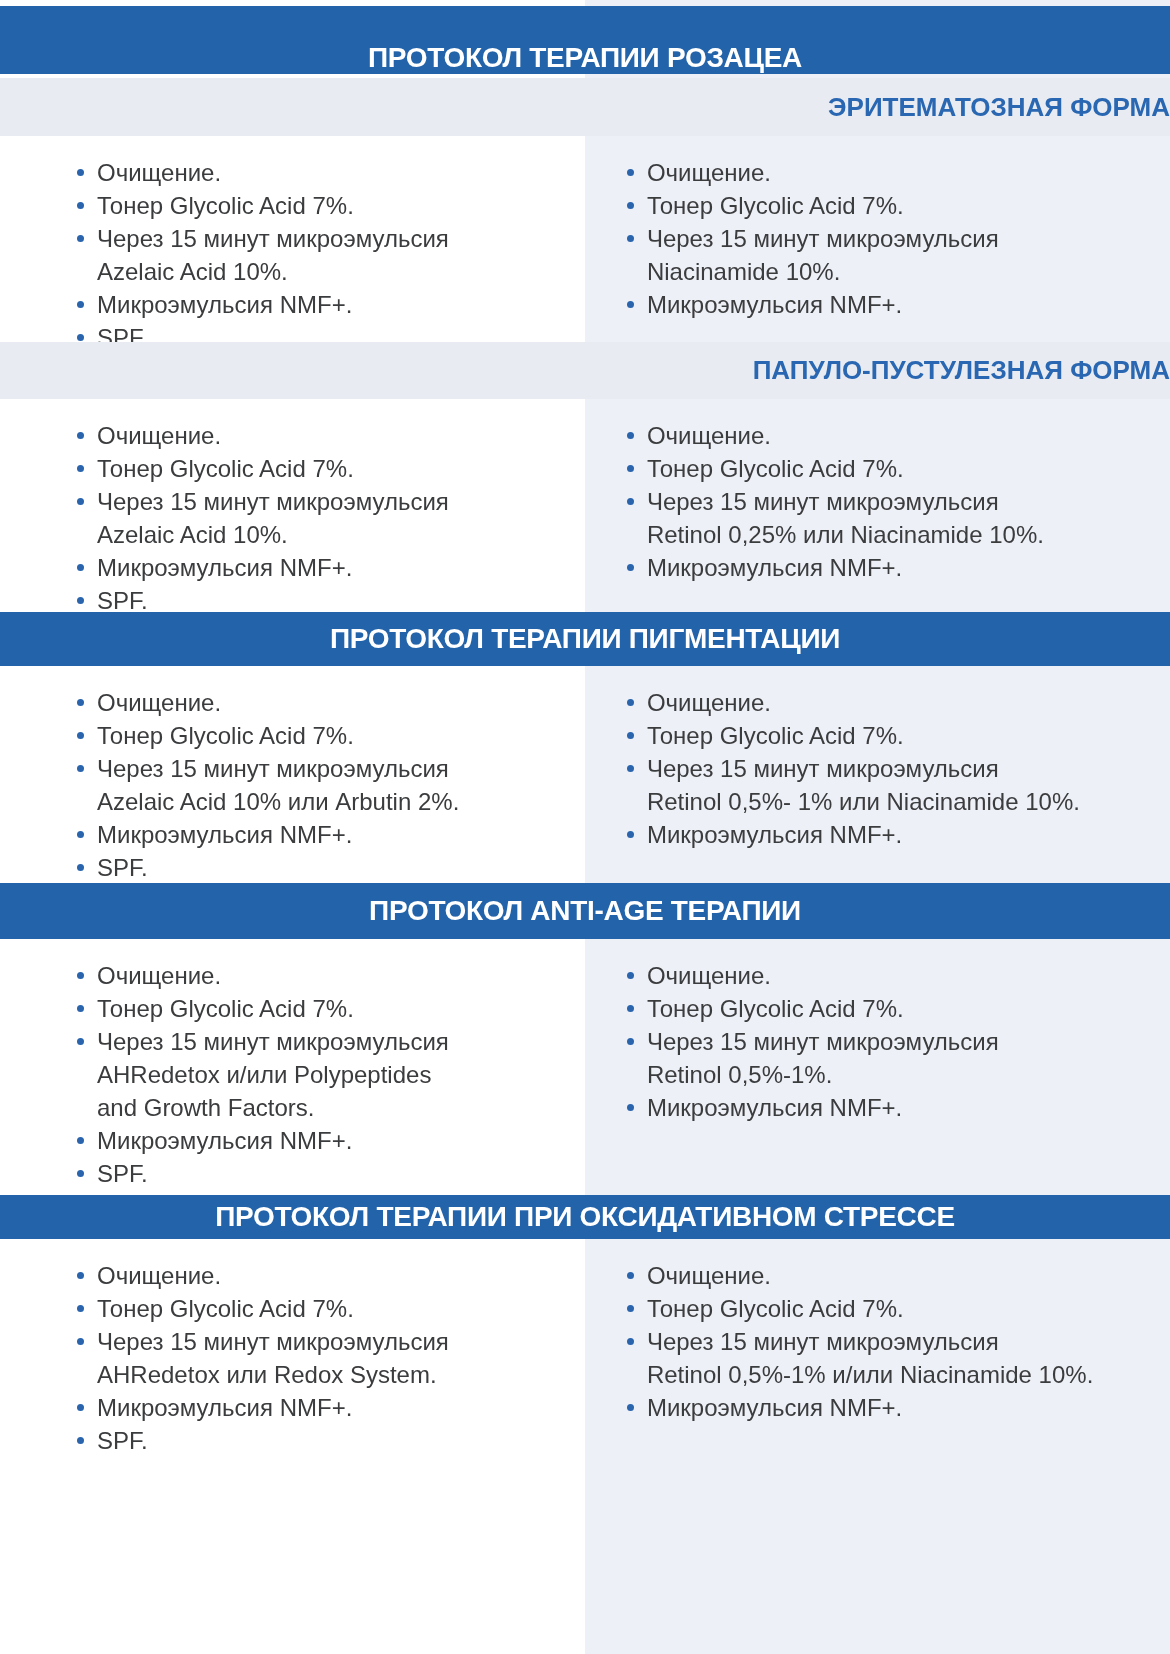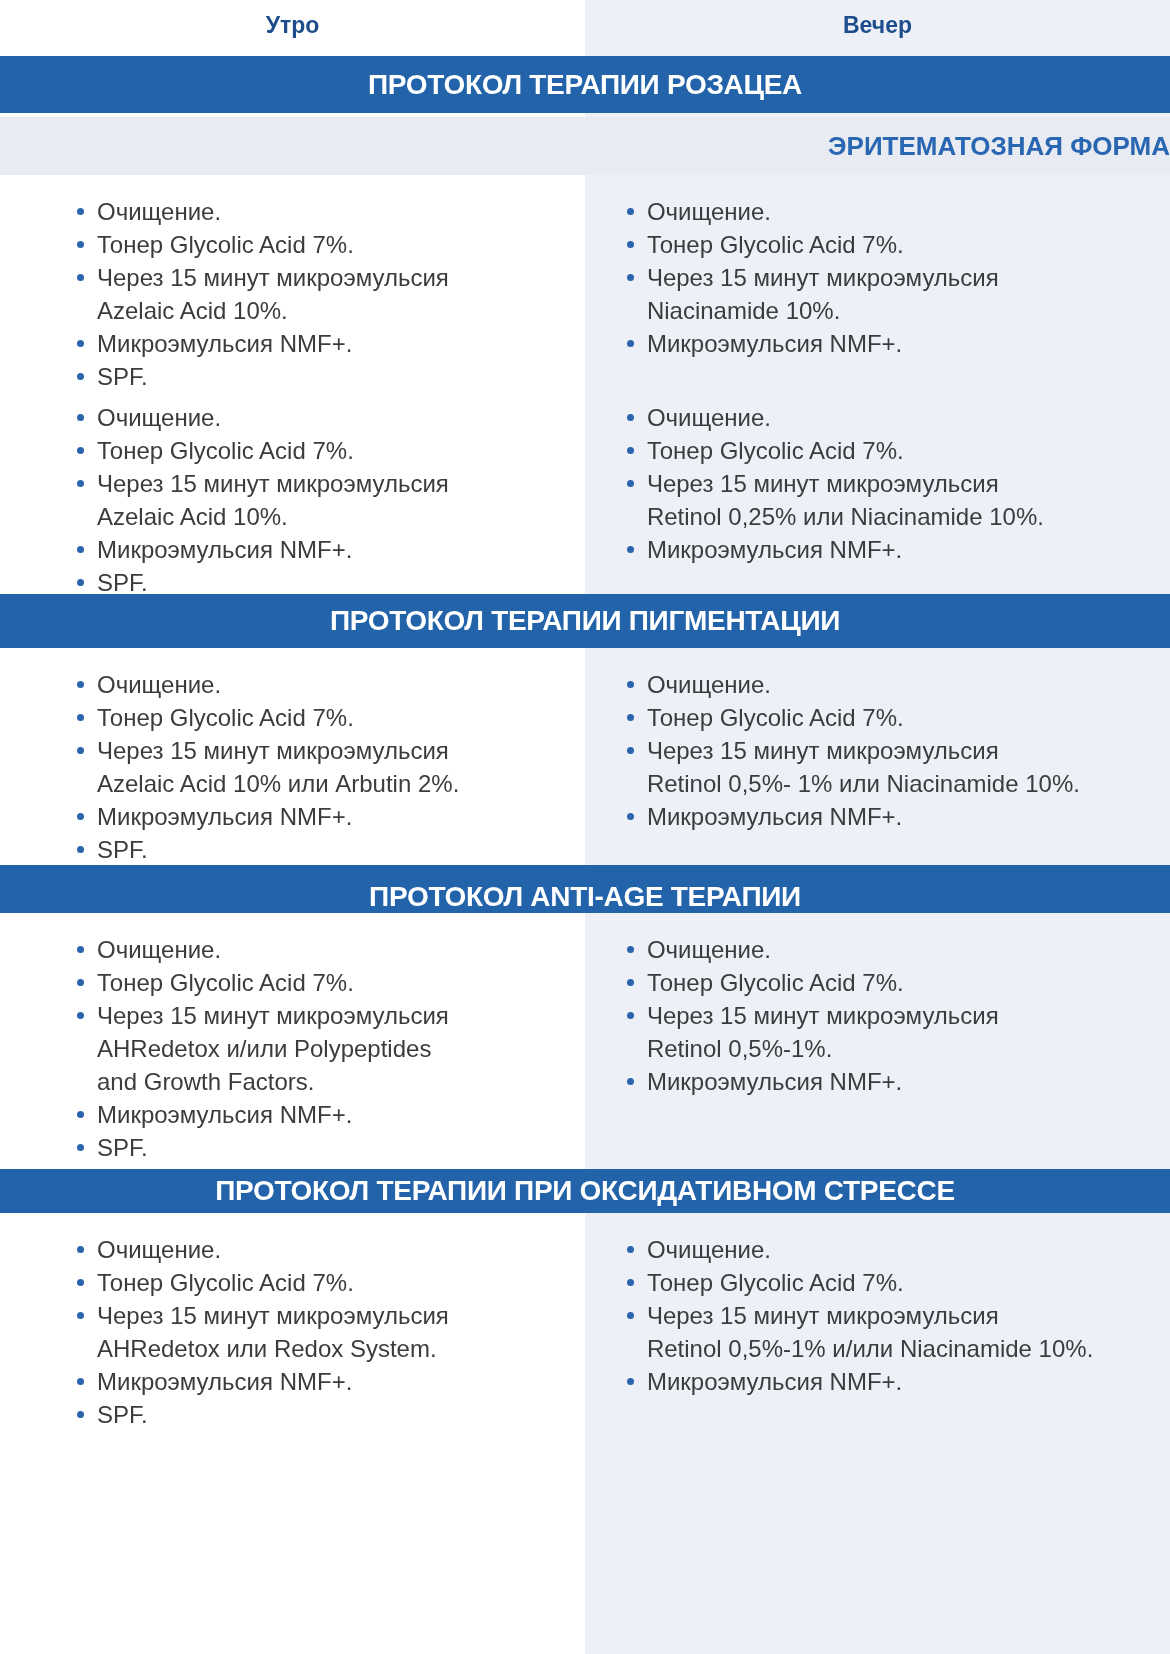--- a/index.html
+++ b/index.html
@@ -16,23 +16,23 @@
 
   .header-row{height:50px;display:flex;}
   .hcell{width:585px;display:flex;align-items:center;justify-content:center;}
   .hcell span{font-size:23px;font-weight:bold;color:#1c4c8c;}
 
   .gap6{height:6px;}
   .gap4{height:4px;}
 
   .banner{background:#2263aa;display:flex;align-items:center;justify-content:center;}
   .banner span{color:#ffffff;font-size:28px;font-weight:bold;letter-spacing:-0.3px;}
-  .b1{height:57px;}
+  .b1{height:68px;align-items:flex-end;}
   .b2{height:54px;text-align:right;}
-  .b3{height:48px;align-items:flex-end;}
+  .b3{height:56px;}
   .b4{height:44px;}
 
   .subband{background:#e8ebf1;display:flex;align-items:center;justify-content:flex-end;}
   .subband span{color:#2a67b2;font-size:26px;font-weight:bold;}
   .s1{height:58px;}
   .s2{height:57px;}
 
   .prow{display:flex;gap:30px;}
   .r1{height:206px;}
   .r2{height:213px;}
@@ -53,28 +53,20 @@
 <body>
 
 <div class="page">
   <div class="bg">
     <div class="bg-left"></div>
     <div class="bg-right"></div>
   </div>
 
   <div class="content">
 
-    <div class="header-row">
-      <div class="hcell">
-        <span>Утро</span>
-      </div>
-      <div class="hcell">
-        <span>Вечер</span>
-      </div>
-    </div>
 
     <div class="gap6"></div>
 
     <div class="banner b1">
       <span>ПРОТОКОЛ ТЕРАПИИ РОЗАЦЕА</span>
     </div>
 
     <div class="gap4"></div>
 
     <div class="subband s1">
@@ -123,20 +115,23 @@
 Niacinamide 10%.</span>
             </li>
           <li class="step">
               <span class="dot"></span>
               <span class="step-text">Микроэмульсия NMF+.</span>
             </li>
         </ul>
       </div>
     </div>
 
+    <div class="subband s2">
+      <span>ПАПУЛО-ПУСТУЛЕЗНАЯ ФОРМА</span>
+    </div>
 
     <div class="prow r2">
       <div class="cell m">
         <ul class="steps">
           <li class="step">
               <span class="dot"></span>
               <span class="step-text">Очищение.</span>
             </li>
           <li class="step">
               <span class="dot"></span>

